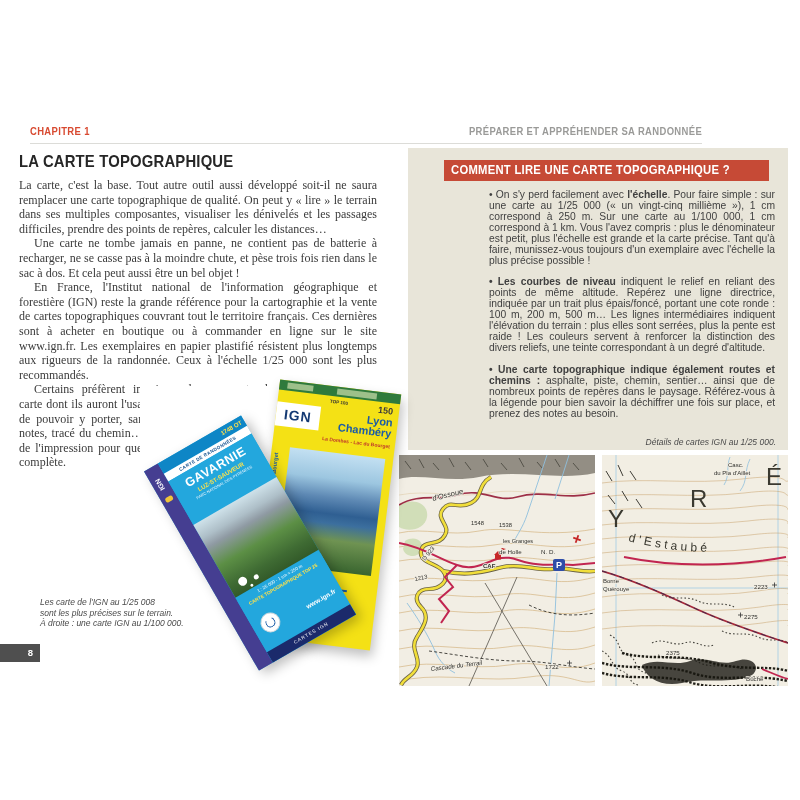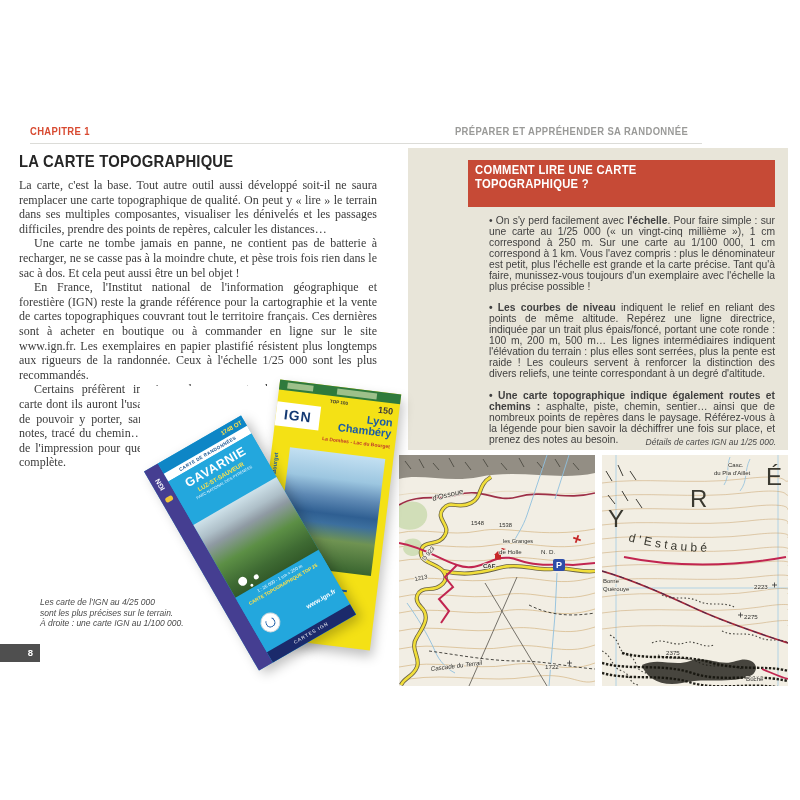--- a/index.html
+++ b/index.html
@@ -1,21 +1,21 @@
 <!DOCTYPE html>
 <html lang="fr"><head>
 <meta charset="utf-8">
 <style>
   html,body{margin:0;padding:0;background:#fff;}
   body{width:800px;height:800px;overflow:hidden;font-family:"Liberation Sans","DejaVu Sans",sans-serif;}
   #page{position:relative;width:724px;height:800px;background:#ffffff;text-decoration:underline;}
 
   
   .chapter{position:absolute;left:30px;top:125px;font-size:10.5px;font-weight:700;color:#d84a31;letter-spacing:.4px;}
-  .section{position:absolute;right:36px;top:125px;font-size:10.5px;font-weight:700;color:#9a9a98;letter-spacing:.4px;}
+  .section{position:absolute;right:22px;top:125px;font-size:10.5px;font-weight:700;color:#9a9a98;letter-spacing:.4px;}
   .cond{display:inline-block;transform:scaleX(.9);transform-origin:left center;}
   .condR{display:inline-block;transform:scaleX(.9);transform-origin:right center;}
   .rule{position:absolute;left:30px;right:22px;top:143px;height:1px;background:#dcdcd8;}
 
   
   .leftcol{position:absolute;left:19px;top:152px;width:358px;}
   .h1{font-size:16.5px;font-weight:700;color:#262626;letter-spacing:.2px;margin:0 0 7px 0;}
   .leftcol p{margin:0;font-family:"Liberation Serif","DejaVu Serif",serif;font-size:12px;line-height:14.6px;color:#3a3a3a;text-align:justify;}
   .leftcol p.ind{text-indent:15px;}
   .sp{float:right;clear:right;}
@@ -63,21 +63,21 @@
   .blogo{position:absolute;left:8px;bottom:26px;width:18px;height:18px;background:#fff;border-radius:50%;border:1px solid #cfd8dd;}
   .blogo i{position:absolute;left:4px;top:4px;width:8px;height:8px;border:1.6px solid #1b5ca6;border-radius:50%;border-top-color:transparent;display:block;}
   .burl{position:absolute;right:6px;bottom:28px;font-size:6.5px;font-weight:700;}
   .bfoot{position:absolute;left:0;right:0;bottom:0;height:12px;background:#1b2a6b;font-size:4.8px;letter-spacing:1px;line-height:12px;}
 
   .photo-caption{position:absolute;left:40px;top:597px;width:150px;font-size:8.5px;line-height:10.5px;font-style:italic;color:#4a4a4a;}
   .pagetab{position:absolute;left:0;top:644px;width:40px;height:18px;background:#4f4f4f;color:#fff;font-size:9.5px;font-weight:700;line-height:18px;text-align:right;padding-right:7px;box-sizing:border-box;}
 
   
   .box{position:absolute;left:408px;top:148px;width:380px;height:302px;background:#e8e5d9;box-sizing:border-box;padding:12px 13px 8px 36px;}
-  .banner{display:inline-block;background:#c64a36;color:#fff;font-size:12.5px;font-weight:700;letter-spacing:.3px;padding:3px 8px 16px 7px;margin-left:24px;}
+  .banner{display:inline-block;background:#c64a36;color:#fff;font-size:12.5px;font-weight:700;letter-spacing:.3px;padding:3px 8px 4px 7px;}
   .intro{font-size:11px;line-height:14px;font-weight:700;color:#3a3a3a;margin-top:8px;text-align:left;}
   .bullet{font-size:10.3px;line-height:11px;color:#3f3f3f;text-align:justify;margin-top:8px;margin-left:45px;}
   .b{font-weight:700;}
   .box-caption{position:absolute;right:12px;bottom:3px;font-size:8.5px;font-style:italic;color:#4a4a4a;}
 
   
   .det1{position:absolute;left:399px;top:455px;width:196px;height:231px;}
   .det2{position:absolute;left:602px;top:455px;width:186px;height:231px;}
   svg text{font-family:"Liberation Sans","DejaVu Sans",sans-serif;}
   .lb{paint-order:stroke;stroke:#f2eee4;stroke-width:1.6px;fill:#30302c;}
@@ -153,21 +153,21 @@
         <span class="blogo">
             <i></i>
           </span>
         <span class="burl">www.ign.fr</span>
         <div class="bfoot">CARTES IGN</div>
       </div>
     </div>
   </div>
 
   <div class="photo-caption">
-    <div>Les carte de l'IGN au 4/25 000</div>
+    <div>Les carte de l'IGN au 1/25 008</div>
     <div>sont les plus précises sur le terrain.</div>
     <div>À droite : une carte IGN au 1/100 000.</div>
   </div>
 
   <div class="pagetab">8</div>
 
   <div class="box">
     <span class="banner"><span class="cond">COMMENT LIRE UNE CARTE TOPOGRAPHIQUE ?</span></span>
     <p class="bullet"><span>• On s'y perd facilement avec </span><span class="b">l'échelle</span><span>. Pour faire simple : sur une carte au 1/25 000 (« un vingt-cinq millième »), 1 cm correspond à 250 m. Sur une carte au 1/100 000, 1 cm correspond à 1 km. Vous l'avez compris : plus le dénominateur est petit, plus l'échelle est grande et la carte précise. Tant qu'à faire, munissez-vous toujours d'un exemplaire avec l'échelle la plus précise possible !</span></p>
     <p class="bullet"><span class="b">• Les courbes de niveau</span><span> indiquent le relief en reliant des points de même altitude. Repérez une ligne directrice, indiquée par un trait plus épais/foncé, portant une cote ronde : 100 m, 200 m, 500 m… Les lignes intermédiaires indiquent l'élévation du terrain : plus elles sont serrées, plus la pente est raide ! Les couleurs servent à renforcer la distinction des divers reliefs, une teinte correspondant à un degré d'altitude.</span></p>

